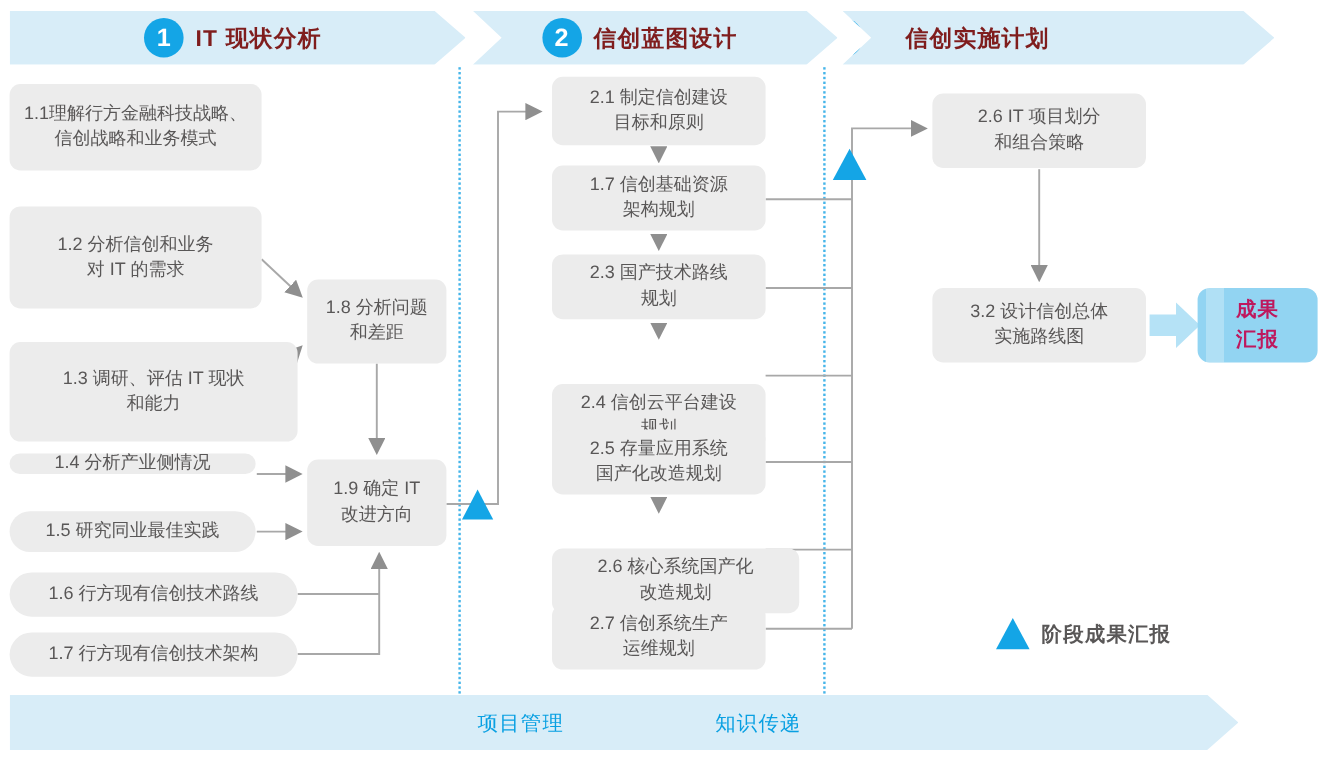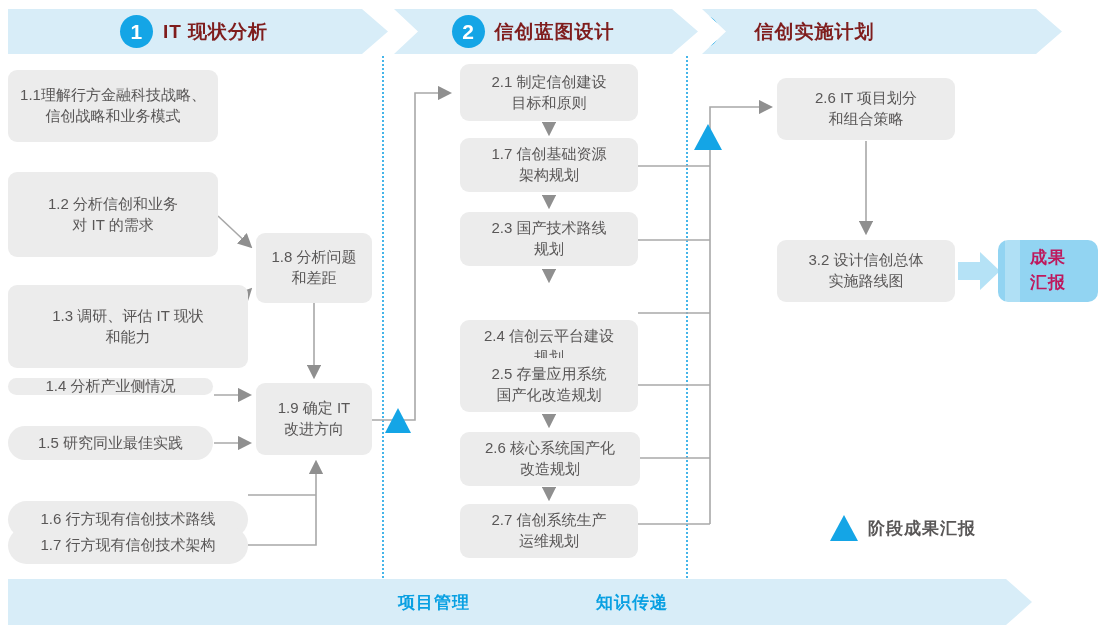--- a/index.html
+++ b/index.html
@@ -18,21 +18,21 @@
   .pill{border-radius:19px;white-space:nowrap;}
   .dotted{position:absolute;width:0;border-left:2px dotted #45b5e9;}
   .outcome{position:absolute;background:#92d4f2;border-radius:10px;color:#be185d;font-weight:bold;
        font-size:17px;line-height:1.45;display:flex;align-items:center;justify-content:center;
        text-align:center;white-space:pre-line;letter-spacing:1px;}
   .outcome::before{content:"";position:absolute;left:7px;top:0;bottom:0;width:15px;
        background:rgba(255,255,255,0.28);}
   .legend-label{position:absolute;color:#595757;font-weight:bold;font-size:17px;display:flex;
        align-items:center;letter-spacing:1px;}
   .bottom-label{position:absolute;top:0;height:100%;display:flex;align-items:center;
-       color:#09a0e2;font-weight:bold;font-size:17px;letter-spacing:1px;}
+       color:#09a0e2;font-weight:normal;font-size:17px;letter-spacing:1px;}
   svg.overlay{position:absolute;left:0;top:0;pointer-events:none;}
 </style>
 </head>
 <body>
 
 <div id="stage">
 
   <div class="band chev-first" style="left:8px;top:9px;width:380px;height:45px;">
     <div class="band-inner" style="left:-4px;">
       <div class="num">1</div>
@@ -92,38 +92,38 @@
   </svg>
 
   <div class="box" style="left:8px;top:70px;width:210px;height:72px;">1.1理解行方金融科技战略、
 信创战略和业务模式</div>
   <div class="box" style="left:8px;top:172px;width:210px;height:85px;">1.2 分析信创和业务
 对 IT 的需求</div>
   <div class="box" style="left:8px;top:285px;width:240px;height:83px;">1.3 调研、评估 IT 现状
 和能力</div>
   <div class="box pill" style="left:8px;top:378px;width:205px;height:17px;">1.4 分析产业侧情况</div>
   <div class="box pill" style="left:8px;top:426px;width:205px;height:34px;">1.5 研究同业最佳实践</div>
-  <div class="box pill" style="left:8px;top:477px;width:240px;height:37px;margin-top:24px;">1.6 行方现有信创技术路线</div>
+  <div class="box pill" style="left:8px;top:477px;width:240px;height:37px;">1.6 行方现有信创技术路线</div>
   <div class="box pill" style="left:8px;top:527px;width:240px;height:37px;">1.7 行方现有信创技术架构</div>
   <div class="box" style="left:256px;top:233px;width:116px;height:70px;">1.8 分析问题
 和差距</div>
   <div class="box" style="left:256px;top:383px;width:116px;height:72px;">1.9 确定 IT
 改进方向</div>
 
   <div class="box" style="left:460px;top:64px;width:178px;height:57px;">2.1 制定信创建设
 目标和原则</div>
   <div class="box" style="left:460px;top:138px;width:178px;height:54px;">1.7 信创基础资源
 架构规划</div>
   <div class="box" style="left:460px;top:212px;width:178px;height:54px;">2.3 国产技术路线
 规划</div>
   <div class="box" style="left:460px;top:286px;width:178px;height:54px;margin-top:34px;">2.4 信创云平台建设
 规划</div>
   <div class="box" style="left:460px;top:358px;width:178px;height:54px;">2.5 存量应用系统
 国产化改造规划</div>
-  <div class="box" style="left:460px;top:432px;width:180px;height:54px;">2.6 核心系统国产化
+  <div class="box" style="left:460px;top:457px;width:206px;height:54px;">2.6 核心系统国产化
 改造规划</div>
   <div class="box" style="left:460px;top:504px;width:178px;height:54px;">2.7 信创系统生产
 运维规划</div>
 
   <div class="box" style="left:777px;top:78px;width:178px;height:62px;">2.6 IT 项目划分
 和组合策略</div>
   <div class="box" style="left:777px;top:240px;width:178px;height:62px;">3.2 设计信创总体
 实施路线图</div>
   <div class="outcome" style="left:998px;top:240px;width:100px;height:62px;">成果
 汇报</div>

